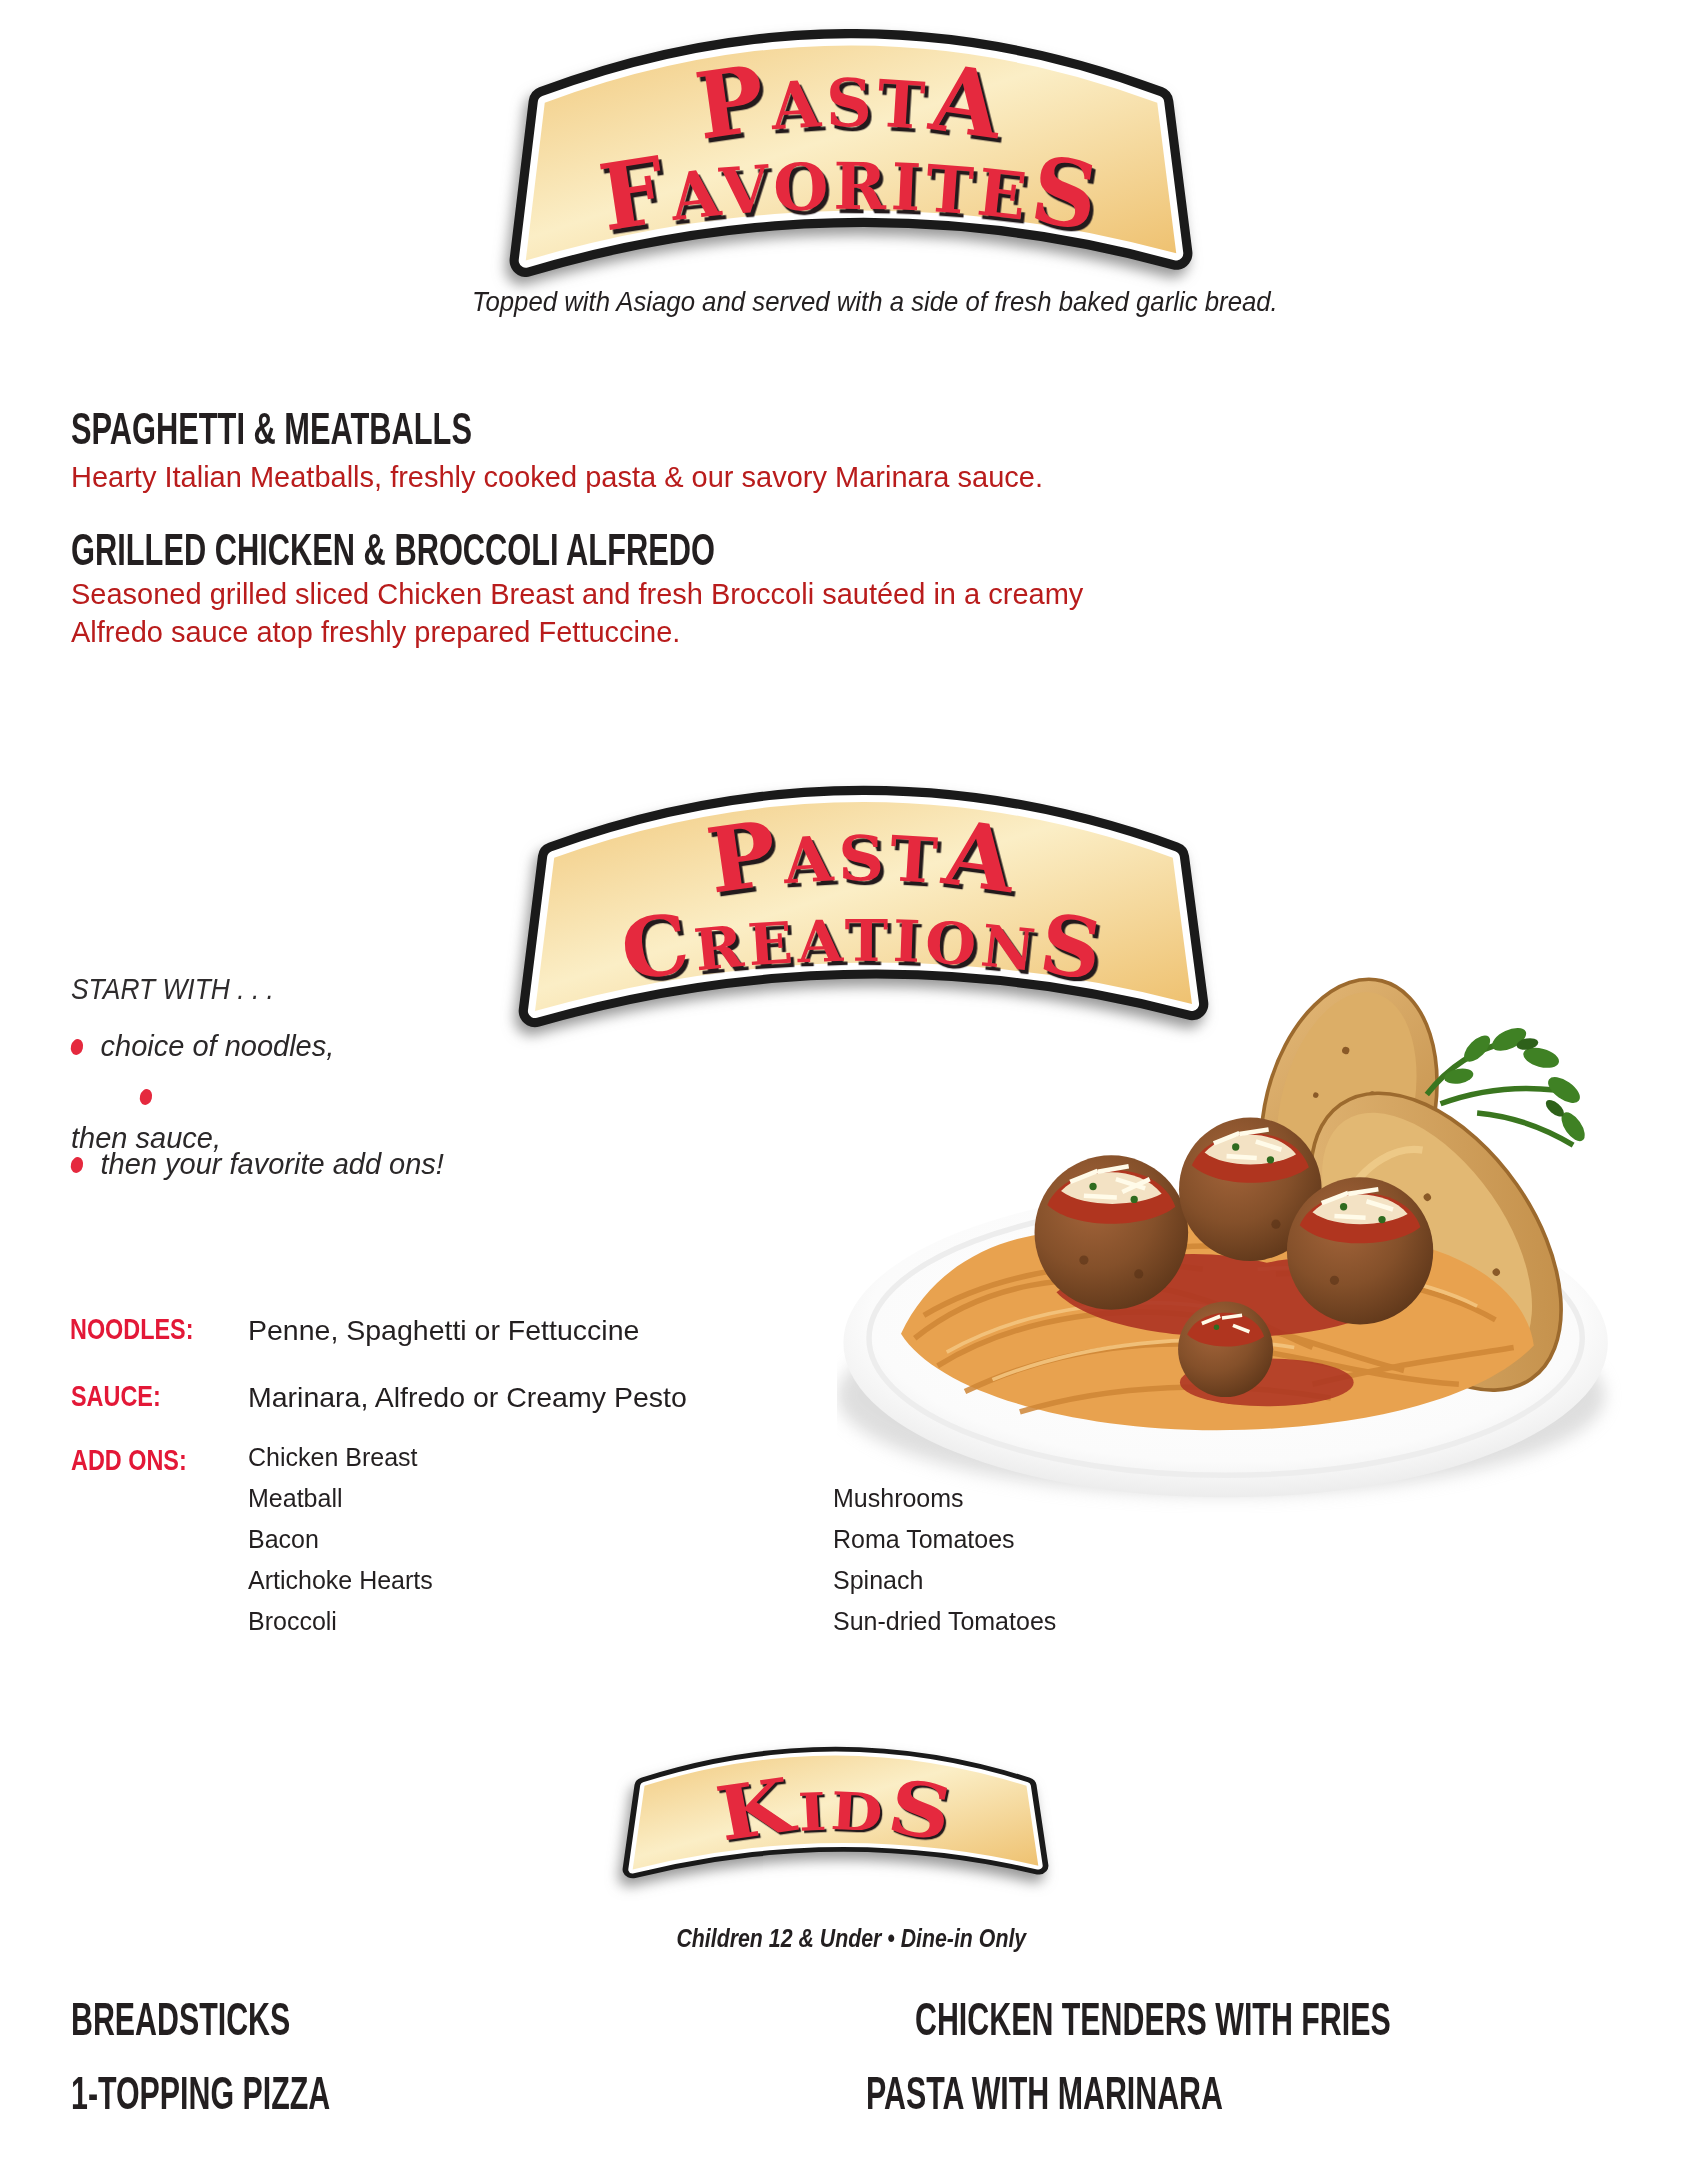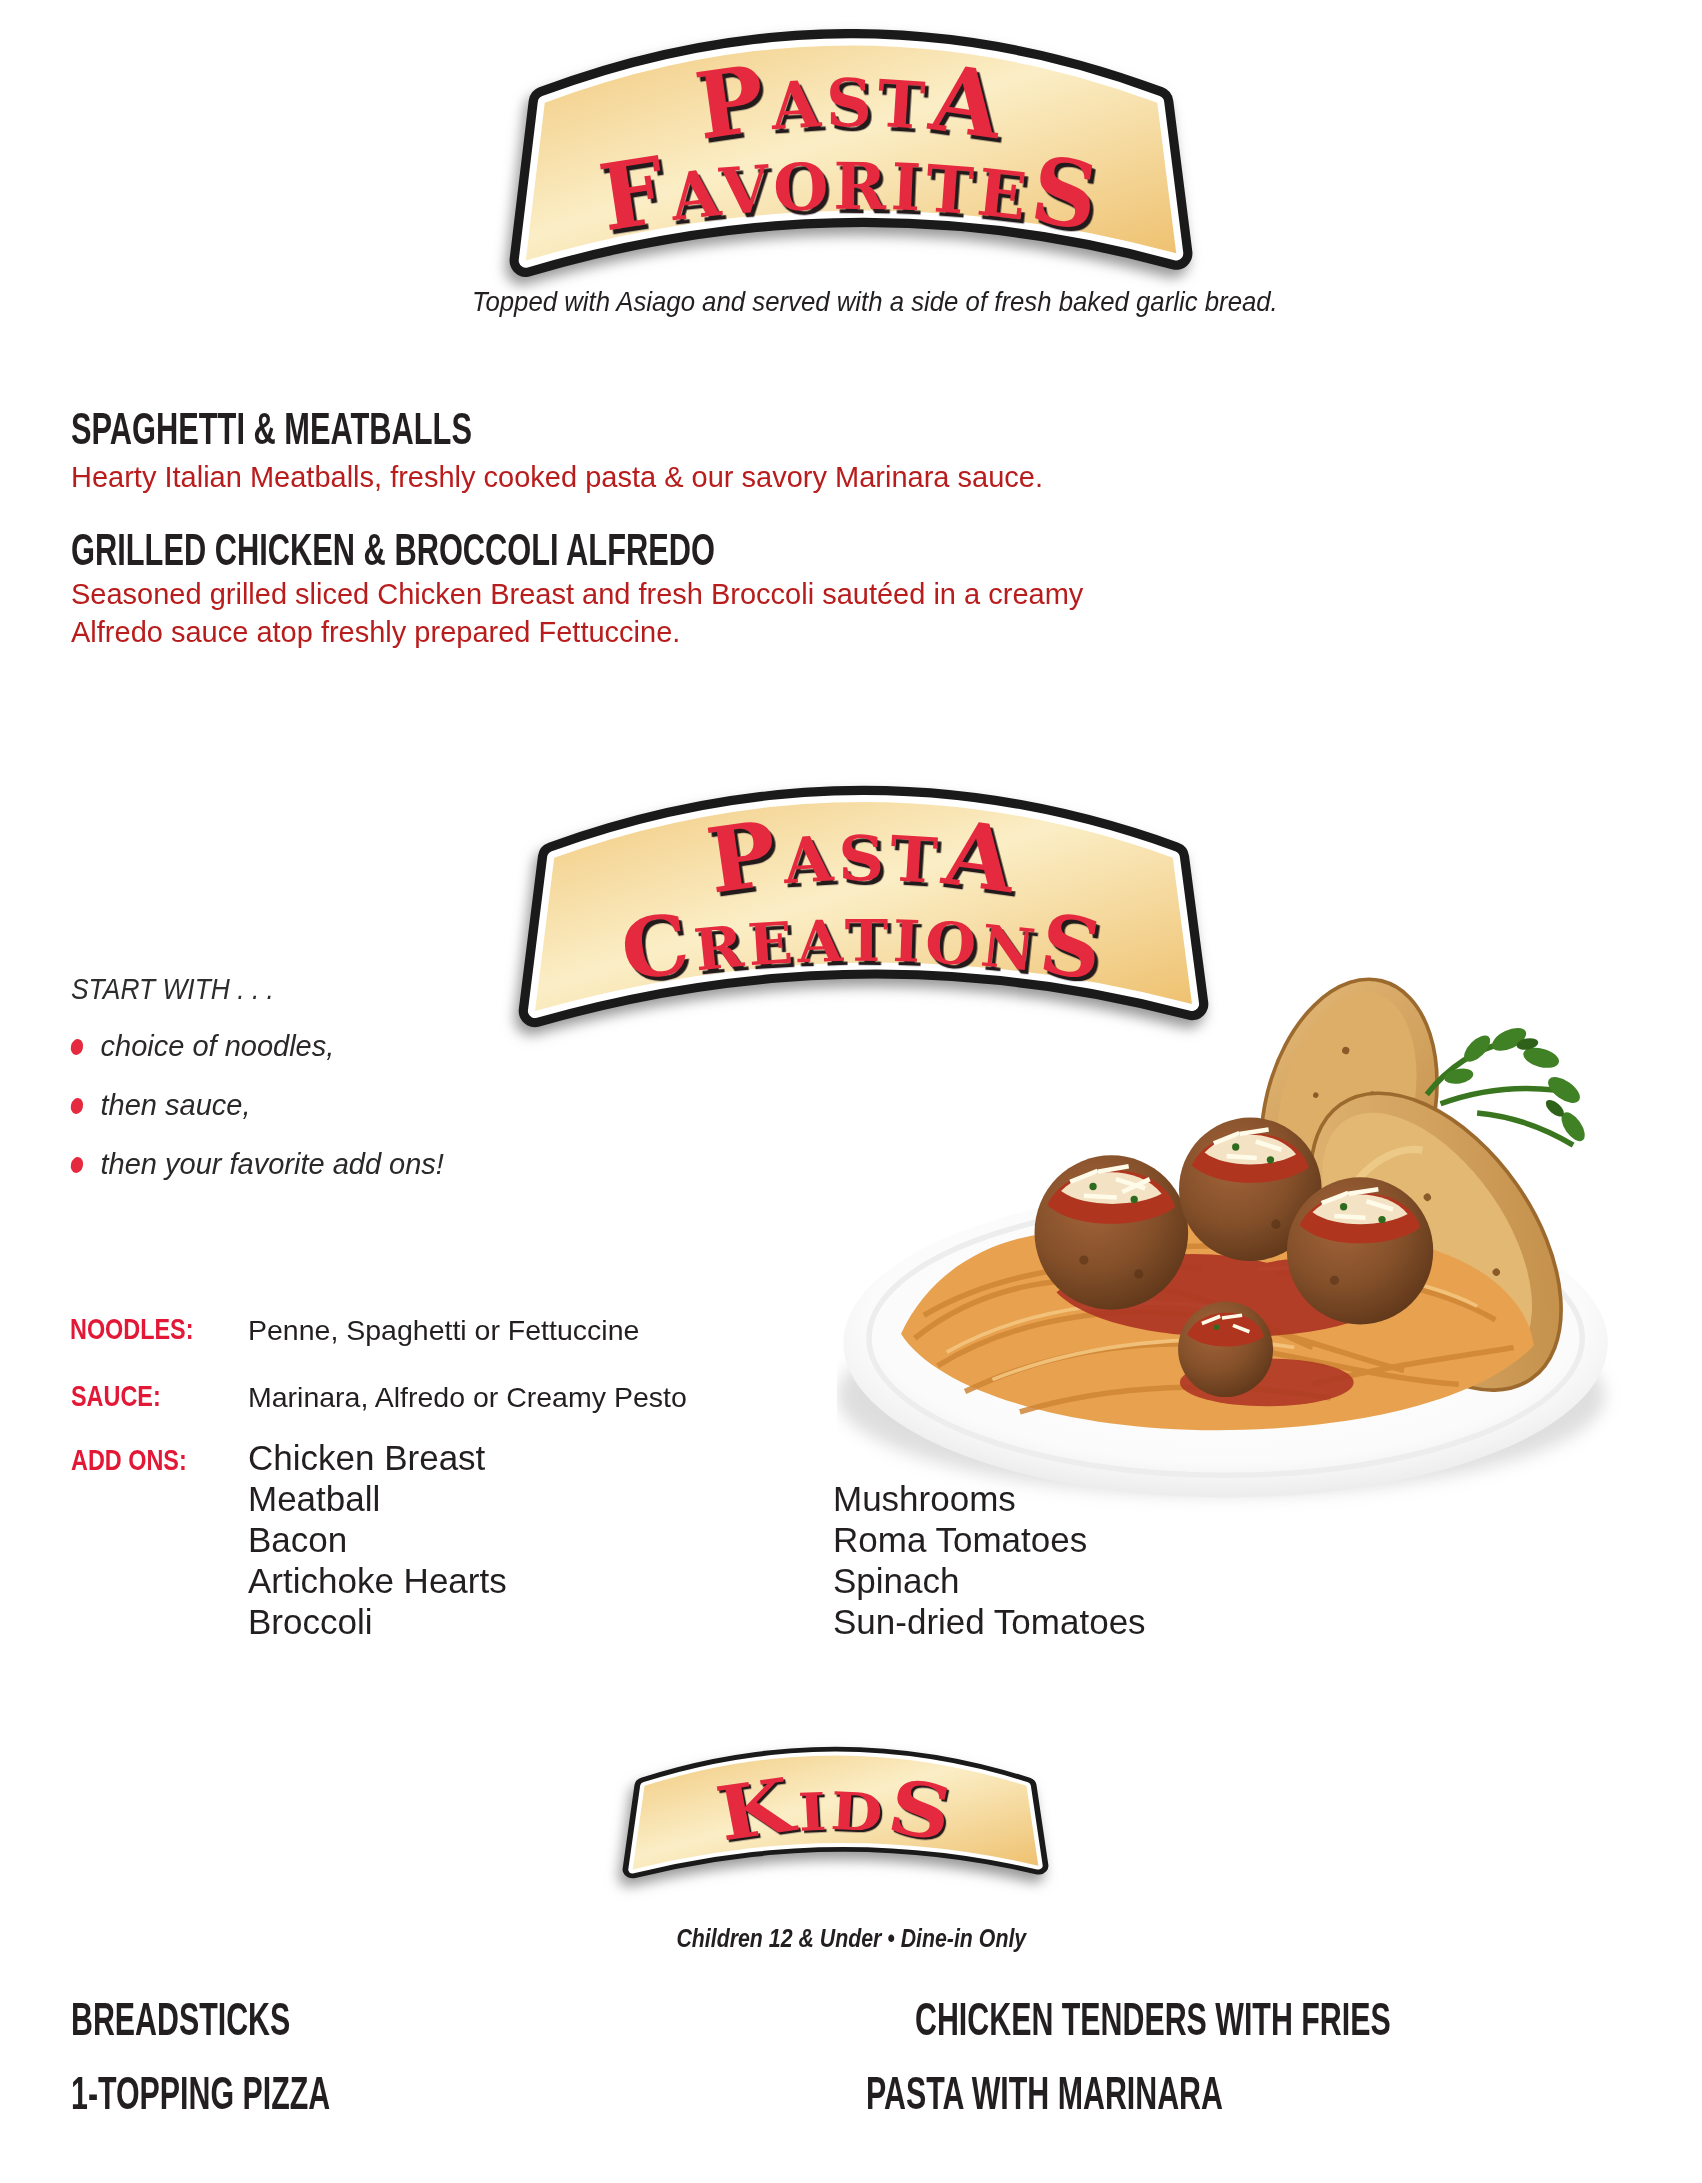--- a/index.html
+++ b/index.html
@@ -27,21 +27,21 @@
   .tagline-wrap{left:0;top:286px;width:100%;text-align:center;margin-left:23px;}
   .tagline{font-size:28px;font-style:italic;transform:scaleX(.92);transform-origin:50% 50%;}
   .start-with{font-size:30px;font-style:italic;color:#2f2c2d;transform:scaleX(.88);}
   .bullet-row{position:absolute;left:71px;display:flex;align-items:center;gap:17.5px;}
   .bullet-dot{width:12px;height:15.6px;border-radius:50%;background:#e5293e;
     transform:rotate(14deg);flex:0 0 auto;}
   .bullet-text{font-size:29px;font-style:italic;color:#2b2829;white-space:nowrap;}
   .row-label{font-size:30px;font-weight:700;color:#e31837;transform:scaleX(.78);}
   .row-value{font-size:28.5px;color:#231f20;white-space:nowrap;}
   .addon-list{list-style:none;margin:0;padding:0;}
-  .addon-list li{font-size:35px;line-height:41px;white-space:nowrap;}
+  .addon-list li{font-size:25px;line-height:41px;white-space:nowrap;}
   .kids-note{font-size:26px;font-weight:700;font-style:italic;
     transform:scaleX(.82);transform-origin:50% 50%;}
   .kids-note-wrap{left:0;top:1923px;width:100%;text-align:center;}
   .kids-item{font-size:46px;font-weight:700;transform:scaleX(.66);}
   .food{position:absolute;left:837px;top:952px;width:823px;height:561px;}
   .food svg{width:100%;height:100%;}
 </style>
 </head>
 <body>
 
@@ -112,21 +112,21 @@
     </svg>
   </div>
 
   <div class="abs" style="left:71px;top:972px;">
     <span class="cond start-with">START WITH . . .</span>
   </div>
   <div class="bullet-row" style="top:1030px;text-align:center;">
     <span class="bullet-dot"></span>
     <span class="bullet-text">choice of noodles,</span>
   </div>
-  <div class="bullet-row" style="top:1089px;">
+  <div class="bullet-row" style="top:1089px;flex-direction:column;">
     <span class="bullet-dot"></span>
     <span class="bullet-text">then sauce,</span>
   </div>
   <div class="bullet-row" style="top:1148px;">
     <span class="bullet-dot"></span>
     <span class="bullet-text">then your favorite add ons!</span>
   </div>
 
   <div class="food">
     <svg viewBox="0 0 900 610" preserveAspectRatio="none">

